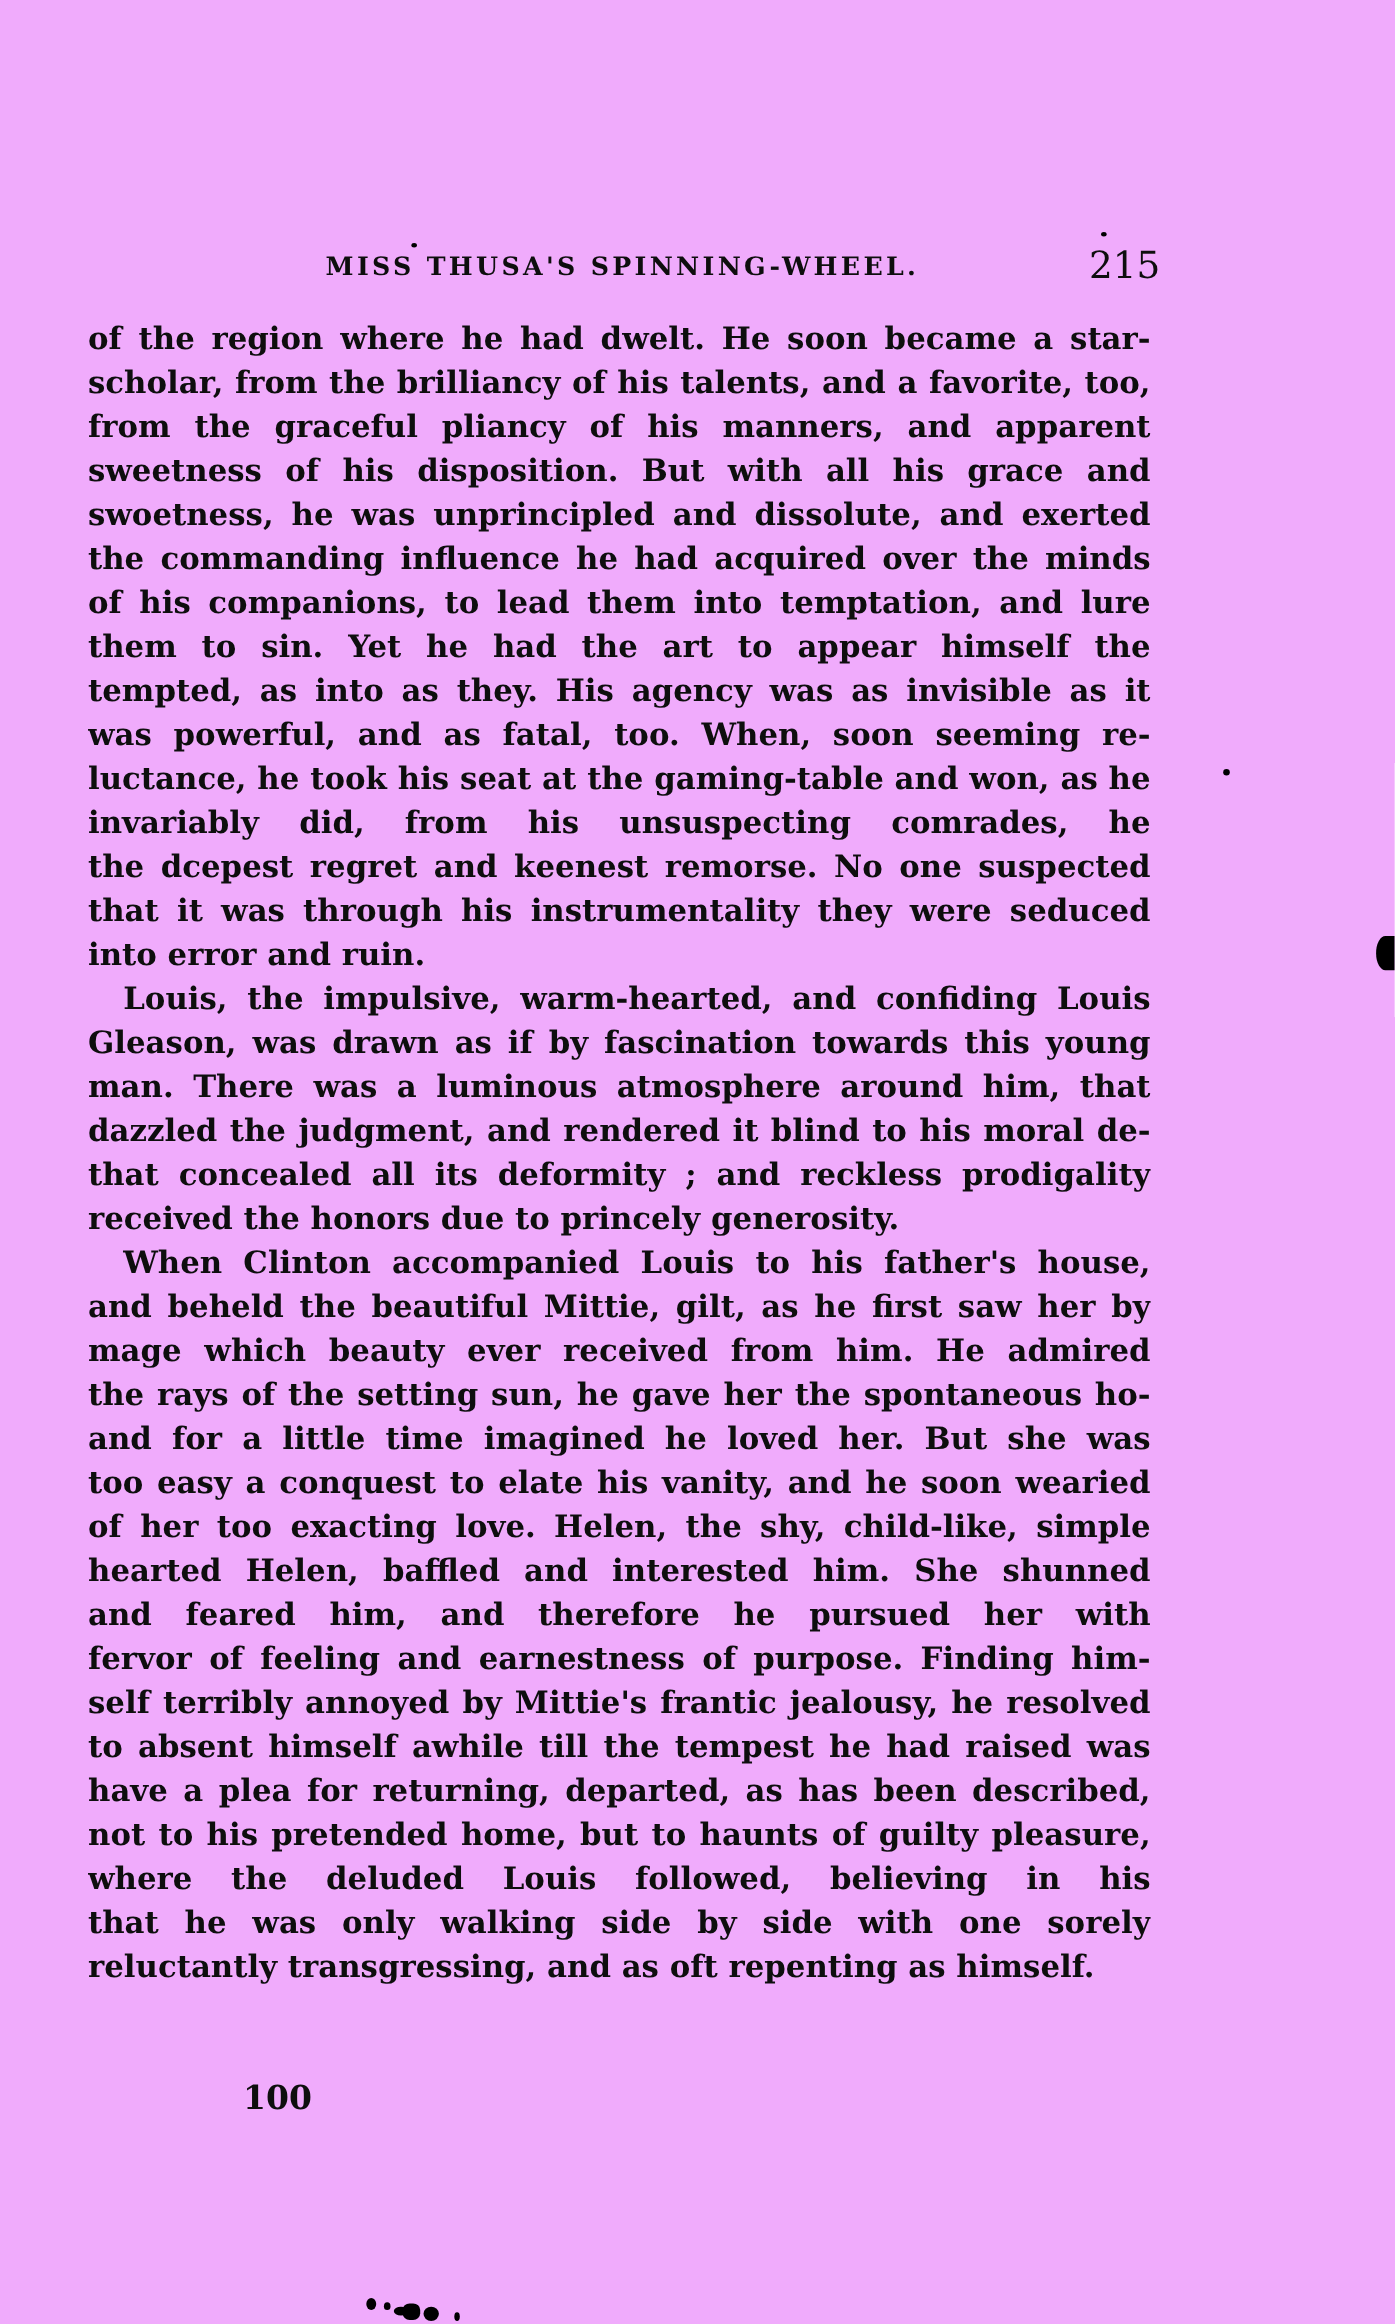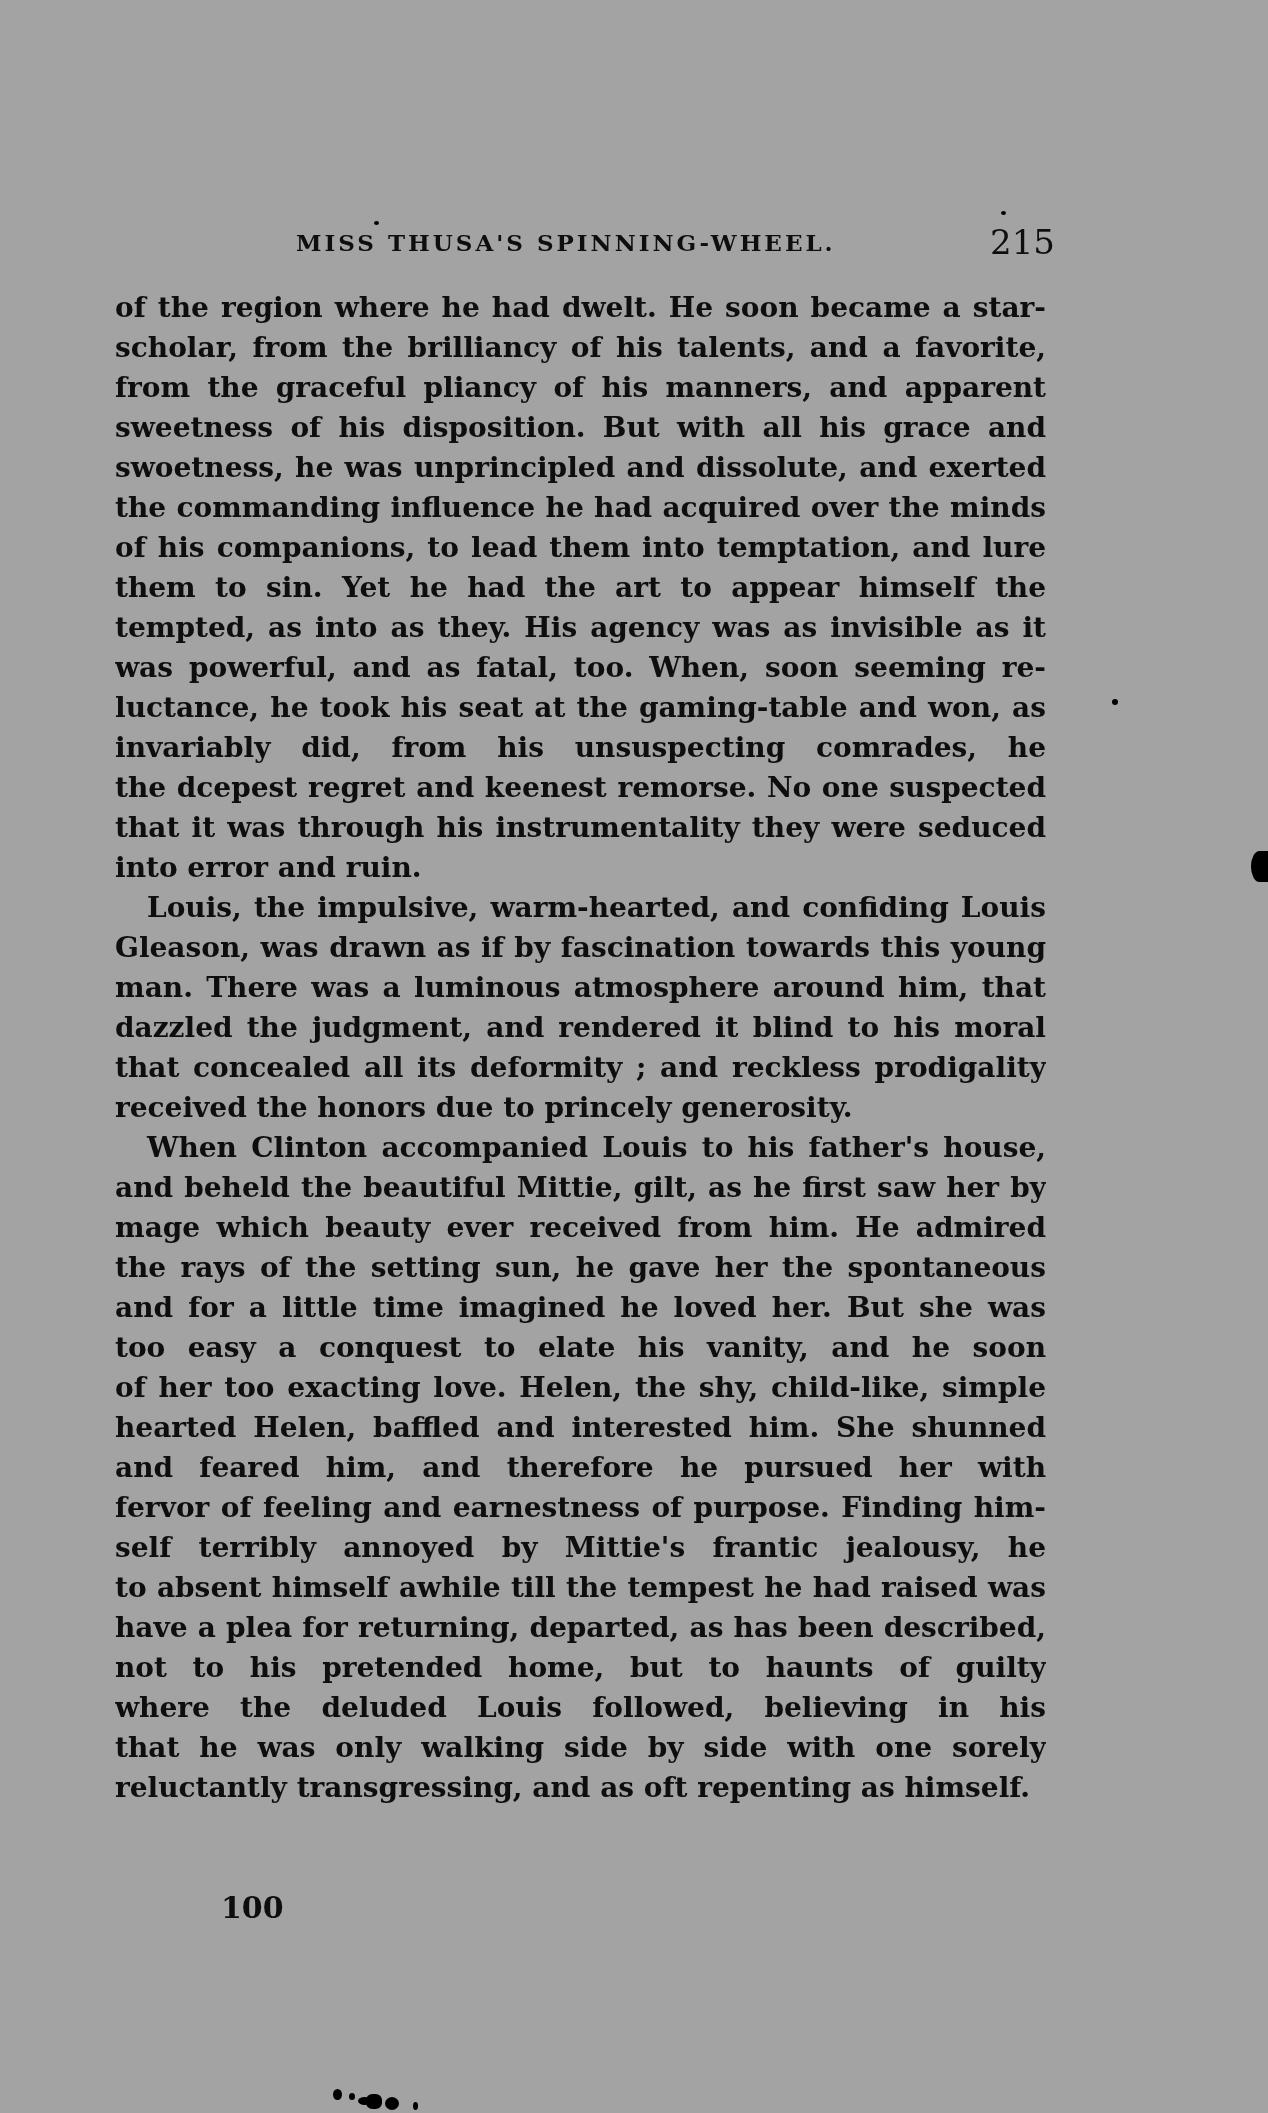--- a/index.html
+++ b/index.html
@@ -1,20 +1,20 @@
 <!DOCTYPE html>
 <html><head>
 <meta charset="utf-8">
 <style>
   html, body { margin: 0; padding: 0; background: #ffffff; }
   .page {
     position: relative;
     width: 1268px;
     height: 2113px;
-    background: #a3a3a3;
+    background: #f0abfc;
     color: #0e0e0e;
     font-family: "DejaVu Serif", "Liberation Serif", serif;
     overflow: hidden;
   }
   .running-head {
     position: absolute;
     left: 296px;
     top: 229px;
     font-size: 23px;
     font-weight: 700;
@@ -37,21 +37,20 @@
     font-weight: 700;
     line-height: 40px;
   }
   .paragraph { margin: 0; }
   .line {
     height: 40px;
     overflow: hidden;
     text-align: justify;
     text-align-last: justify;
     white-space: normal;
-    margin-left: 35px;
   }
   .line.last { text-align-last: left; }
   .line.indent { padding-left: 32px; }
   .signature {
     position: absolute;
     left: 221px;
     top: 1890px;
     font-size: 30px;
     font-weight: 700;
   }

